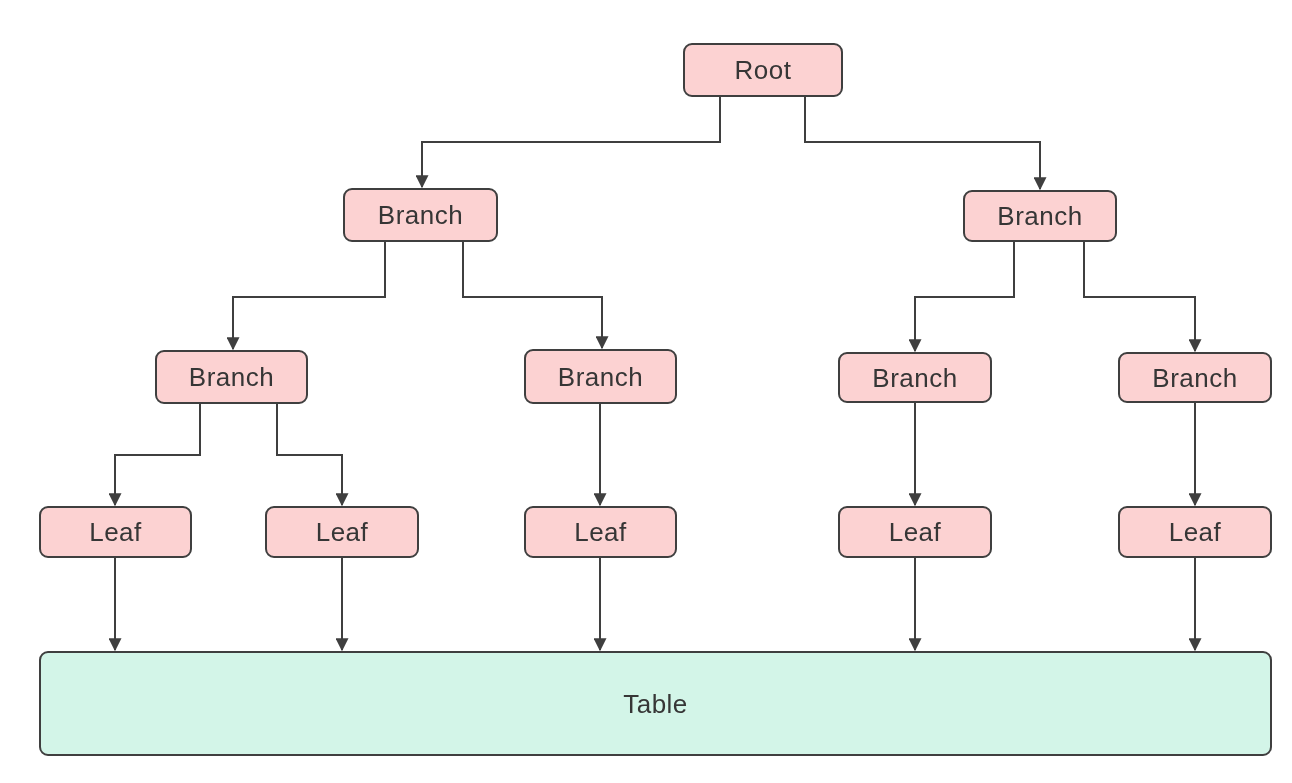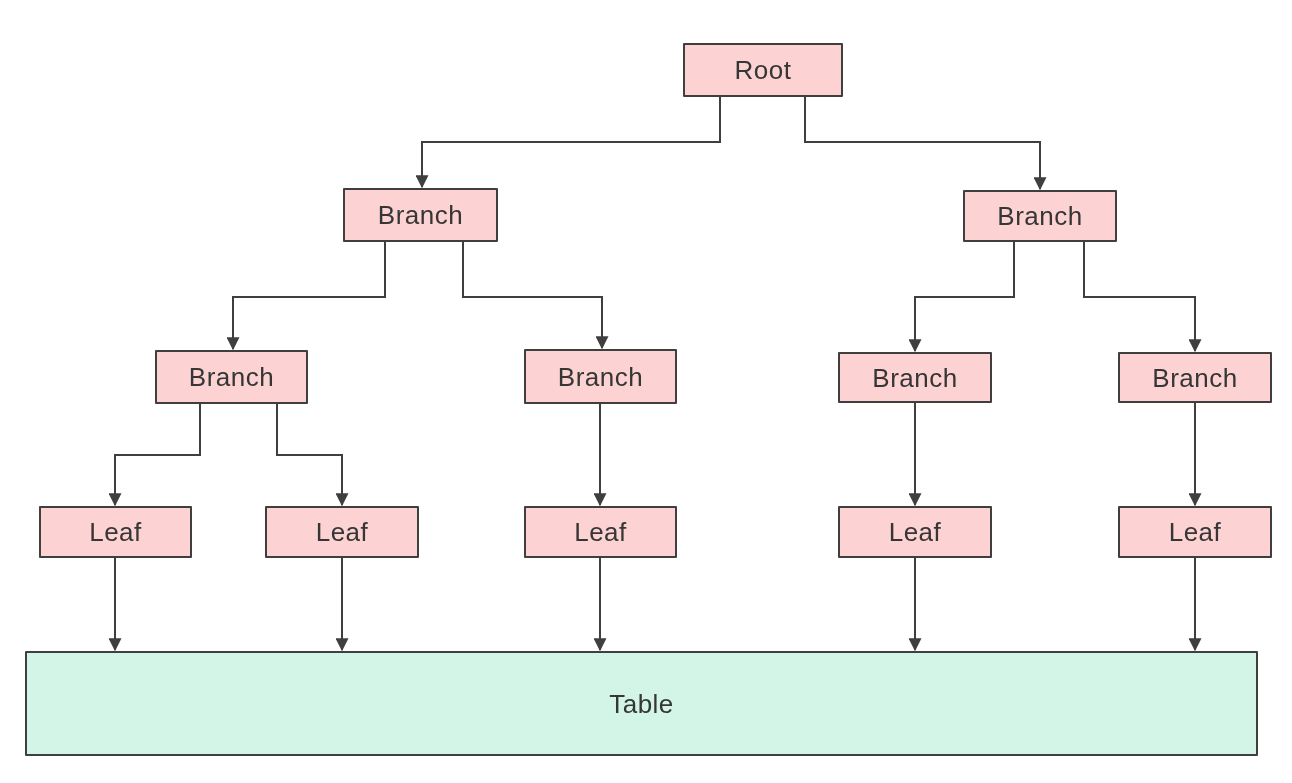--- a/index.html
+++ b/index.html
@@ -25,21 +25,21 @@
   .edge-layer polyline {
     fill: none;
     stroke: var(--connector, #3f3f3f);
     stroke-width: 2;
   }
   .node {
     position: absolute;
     box-sizing: border-box;
     border: 2px solid var(--node-border, #3f3f3f);
     background: var(--node-fill, #fcd2d2);
-    border-radius: 1px;
+    border-radius: 9px;
     display: flex;
     align-items: center;
     justify-content: center;
   }
   .node.table {
     background: var(--table-fill, #d3f5e8);
     border-color: var(--table-border, #3f3f3f);
   }
   .node .label {
     font-size: 26px;
@@ -108,17 +108,17 @@
       </div>
       <div class="node" style="left: 524px; top: 506px; width: 153px; height: 52px;">
         <span class="label">Leaf</span>
       </div>
       <div class="node" style="left: 838px; top: 506px; width: 154px; height: 52px;">
         <span class="label">Leaf</span>
       </div>
       <div class="node" style="left: 1118px; top: 506px; width: 154px; height: 52px;">
         <span class="label">Leaf</span>
       </div>
-      <div class="node table" style="left: 25px; top: 651px; width: 1233px; height: 105px;">
+      <div class="node table" style="left: 39px; top: 651px; width: 1233px; height: 105px;">
         <span class="label">Table</span>
       </div>
     </div>
 </div>
 
 </body></html>

